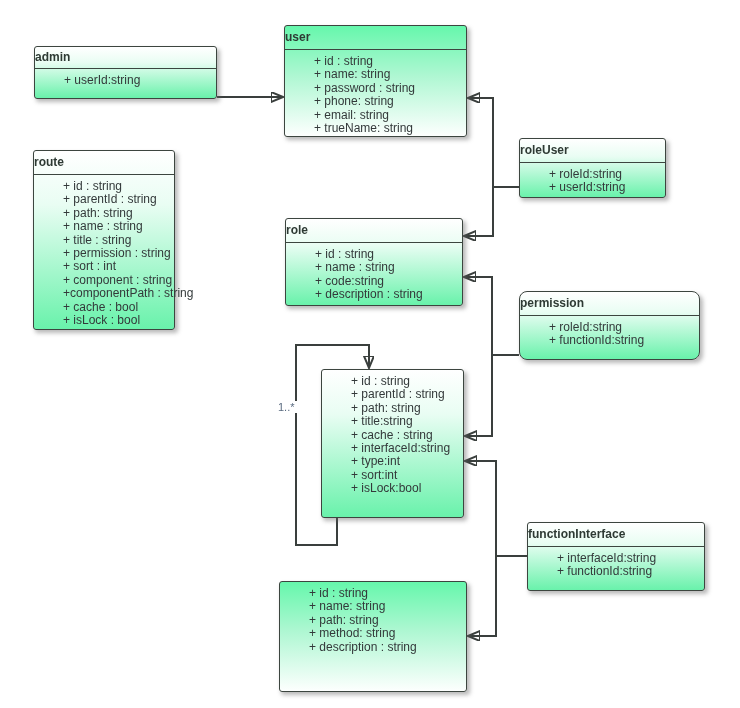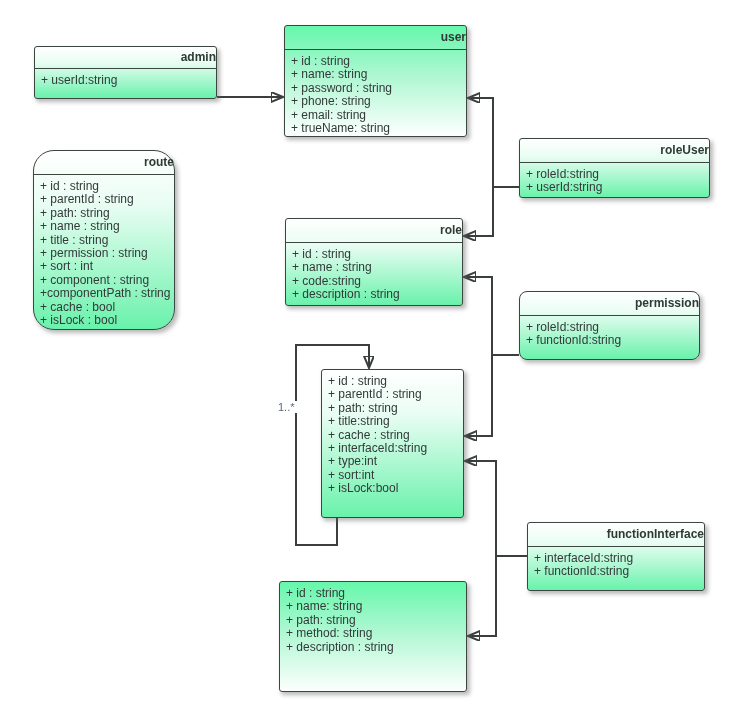--- a/index.html
+++ b/index.html
@@ -19,35 +19,35 @@
     border:1.5px solid #3c453f;
     border-radius:3px;
     box-shadow:2.5px 3px 4px rgba(100,100,100,0.45);
   }
   .grad-down{background:linear-gradient(180deg,#ffffff 0%,#e9fdf3 30%,#69f2ab 100%);}
   .grad-up{background:linear-gradient(180deg,#66f7ac 0%,#aef7d2 45%,#fdfffe 100%);}
 
   .entity-header{
     height:23px;line-height:23px;
     border-bottom:1.5px solid #3c453f;
-    text-align:right;
+    text-align:left;
     font-weight:bold;font-size:12px;color:#2e3a34;
   }
-  .entity-body{padding:5px 4px 8px 6px;}
+  .entity-body{padding:5px 4px 8px 6px;margin-left:23px;}
   .attr{
     font-size:12px;line-height:13.4px;
     color:#33393a;white-space:nowrap;
   }
 
   
   .pos-admin            {left:34px; top:46px; width:183px;height:53px;}
   .pos-admin .entity-header{height:21px;line-height:21px;}
   .pos-user             {left:284px;top:25px; width:183px;height:112px;}
-  .pos-route            {left:33px; top:150px;width:142px;height:180px;border-radius:21px;}
-  .pos-roleUser         {left:519px;top:138px;width:191px;height:60px;}
+  .pos-route            {left:33px; top:150px;width:142px;height:180px;}
+  .pos-roleUser         {left:519px;top:138px;width:147px;height:60px;}
   .pos-role             {left:285px;top:218px;width:178px;height:88px;}
   .pos-permission       {left:519px;top:291px;width:181px;height:69px;border-radius:8px;}
   .pos-menu             {left:321px;top:369px;width:143px;height:149px;}
   .pos-functionInterface{left:527px;top:522px;width:178px;height:69px;}
   .pos-interface        {left:279px;top:581px;width:188px;height:111px;}
 
   .edge-label{
     position:absolute;left:276px;top:401px;
     background:#ffffff;padding:0 2px;
     font-size:11px;color:#5a6b80;

